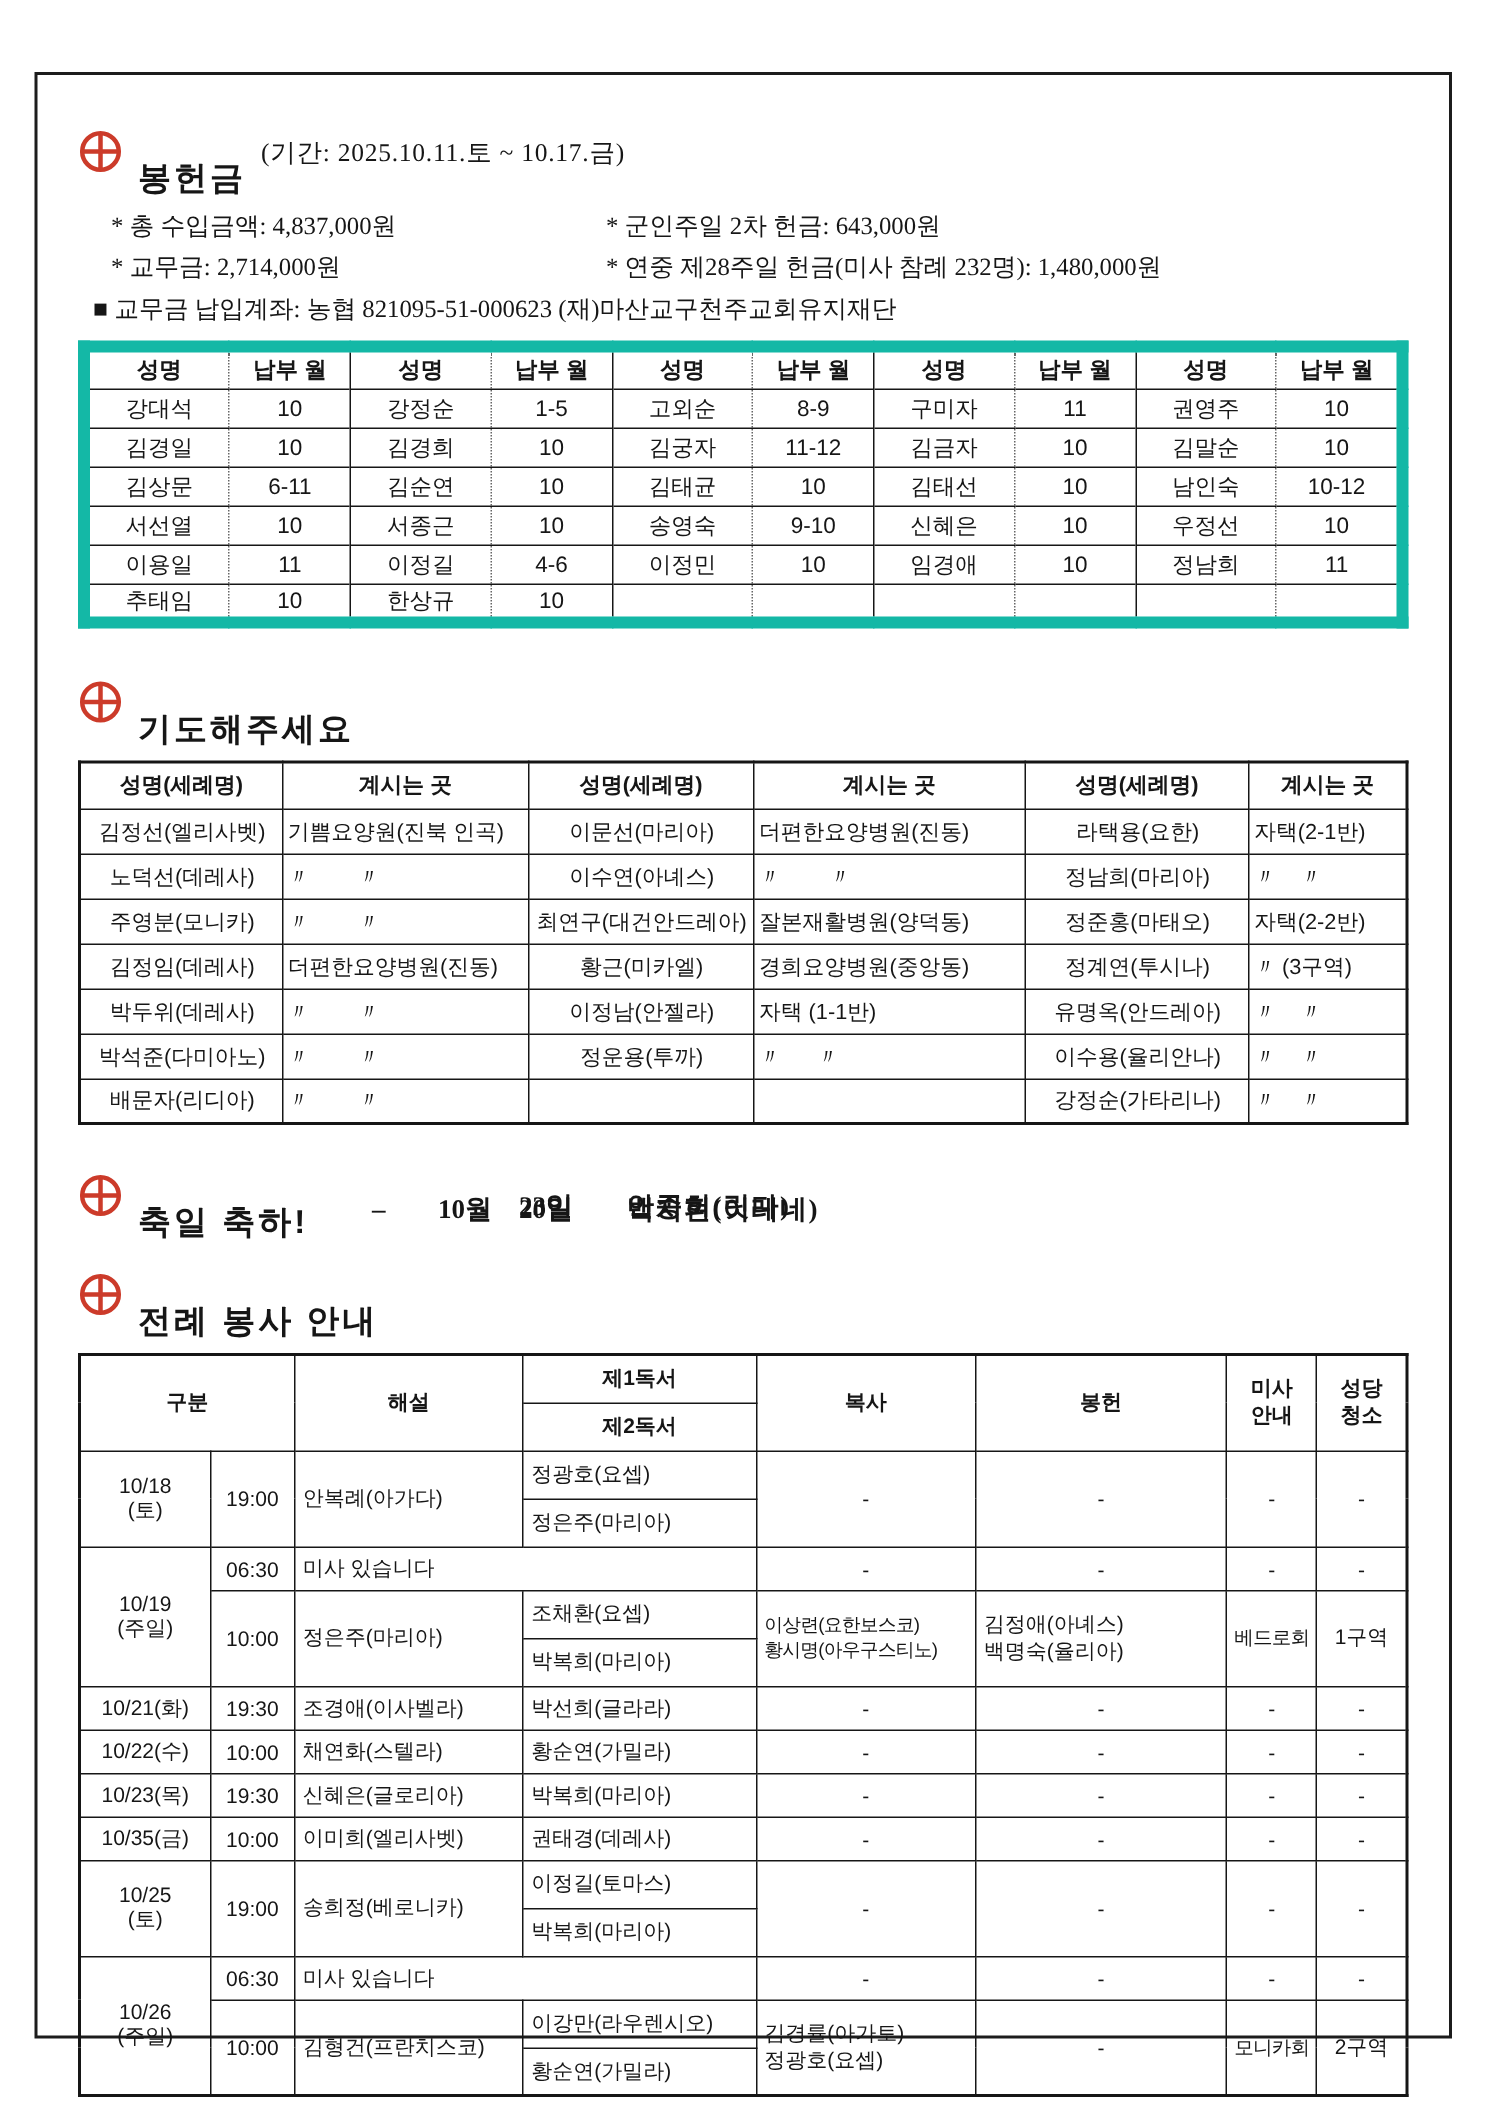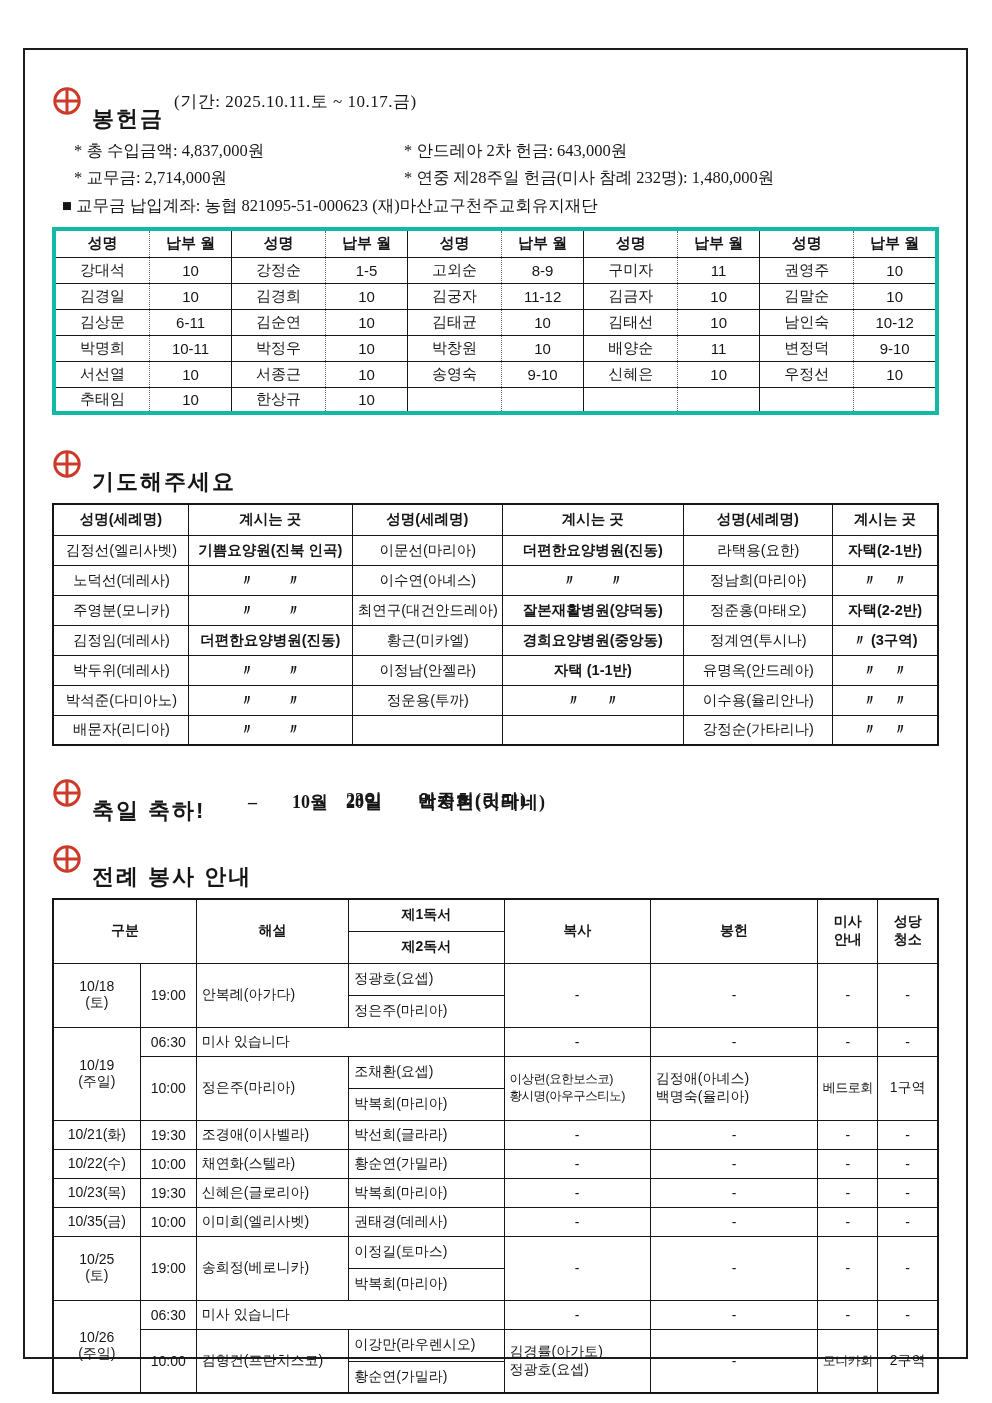--- a/index.html
+++ b/index.html
@@ -20,36 +20,36 @@
            margin:2px 0 4px 22px;font-size:16.5px;}
   .account{margin:6px 0 10px 10px;font-size:16.5px;}
 
   
   table.tbl{border-collapse:collapse;width:100%;table-layout:fixed;
             font-family:"Liberation Sans", sans-serif;}
   table.tbl th{font-weight:bold;text-align:center;vertical-align:middle;}
   table.tbl td{vertical-align:middle;}
 
   
-  #offering-table{border:4px solid #14b8a6;font-size:15px;}
+  #offering-table{border:8px solid #14b8a6;font-size:15px;}
   #offering-table th,#offering-table td{border-top:1px solid #161616;padding:1px 2px;
       text-align:center;overflow:hidden;white-space:nowrap;}
   #offering-table th:nth-child(2n),#offering-table td:nth-child(2n){border-left:1px dotted #666;width:9.25%;}
   #offering-table th:nth-child(2n+1),#offering-table td:nth-child(2n+1){width:10.75%;}
   #offering-table th:nth-child(2n+3),#offering-table td:nth-child(2n+3){border-left:1px solid #161616;}
   #offering-table thead tr{height:28px;}
   #offering-table tbody tr{height:26px;}
 
   
   #pray-table{border:2px solid #161616;font-size:14.5px;margin-top:2px;}
   #pray-table th,#pray-table td{border:1px solid #161616;padding:1px 3px;overflow:hidden;white-space:pre;}
   #pray-table thead tr{height:31px;}
   #pray-table tbody tr{height:30px;}
   #pray-table td.pcell-name{text-align:center;padding-left:4px;margin-left:16px;}
-  #pray-table td.pcell-val{text-align:center;font-weight:bold;}
+  #pray-table td.pcell-val{}
 
   
   .feast{margin:14px 0 10px 0;font-size:18px;}
   .frow{display:flex;align-items:baseline;height:28px;}
   .fhead{display:flex;align-items:center;gap:10px;width:196px;flex:0 0 196px;}
   .fdash{width:44px;flex:0 0 44px;font-weight:bold;}
   .fmonth{width:54px;flex:0 0 54px;font-weight:bold;}
   .fspacer{width:294px;flex:0 0 294px;}
   .fday{width:72px;flex:0 0 72px;font-weight:bold;}
   .fname{font-weight:bold;letter-spacing:1px;}
@@ -79,21 +79,21 @@
               <circle cx="15" cy="15" r="12.2"></circle>
               <path d="M15 2.8 V27.2 M2.8 15 H27.2"></path>
             </g>
           </svg>
         </span>
         <span class="sec-title">봉헌금</span>
         <span class="sec-sub">(기간: 2025.10.11.토 ~ 10.17.금)</span>
       </div>
       <div class="amounts">
         <div>* 총  수입금액: 4,837,000원</div>
-        <div>* 안드레아 2차 헌금: 643,000원</div>
+        <div>* 군인주일 2차 헌금: 643,000원</div>
         <div>* 교무금: 2,714,000원</div>
         <div>* 연중 제28주일 헌금(미사 참례 232명): 1,480,000원</div>
       </div>
       <div class="account">■ 교무금 납입계좌: 농협 821095-51-000623 (재)마산교구천주교회유지재단</div>
 
       <table class="tbl" id="offering-table">
         <thead id="offering-head">
             <tr>
               <th>성명</th>
               <th>납부 월</th>
@@ -138,42 +138,42 @@
               <td class="ocell-name">김순연</td>
               <td class="ocell-val">10</td>
               <td class="ocell-name">김태균</td>
               <td class="ocell-val">10</td>
               <td class="ocell-name">김태선</td>
               <td class="ocell-val">10</td>
               <td class="ocell-name">남인숙</td>
               <td class="ocell-val">10-12</td>
             </tr>
             <tr>
-              <td class="ocell-name">박명희</td>
-              <td class="ocell-val">10-11</td>
-              <td class="ocell-name">박정우</td>
-              <td class="ocell-val">10</td>
-              <td class="ocell-name">박창원</td>
-              <td class="ocell-val">10</td>
-              <td class="ocell-name">배양순</td>
-              <td class="ocell-val">11</td>
-              <td class="ocell-name">변정덕</td>
-              <td class="ocell-val">9-10</td>
-            </tr>
-            <tr>
               <td class="ocell-name">서선열</td>
               <td class="ocell-val">10</td>
               <td class="ocell-name">서종근</td>
               <td class="ocell-val">10</td>
               <td class="ocell-name">송영숙</td>
               <td class="ocell-val">9-10</td>
               <td class="ocell-name">신혜은</td>
               <td class="ocell-val">10</td>
               <td class="ocell-name">우정선</td>
               <td class="ocell-val">10</td>
+            </tr>
+            <tr>
+              <td class="ocell-name">이용일</td>
+              <td class="ocell-val">11</td>
+              <td class="ocell-name">이정길</td>
+              <td class="ocell-val">4-6</td>
+              <td class="ocell-name">이정민</td>
+              <td class="ocell-val">10</td>
+              <td class="ocell-name">임경애</td>
+              <td class="ocell-val">10</td>
+              <td class="ocell-name">정남희</td>
+              <td class="ocell-val">11</td>
             </tr>
             <tr>
               <td class="ocell-name">추태임</td>
               <td class="ocell-val">10</td>
               <td class="ocell-name">한상규</td>
               <td class="ocell-val">10</td>
               <td class="ocell-name"></td>
               <td class="ocell-val"></td>
               <td class="ocell-name"></td>
               <td class="ocell-val"></td>

